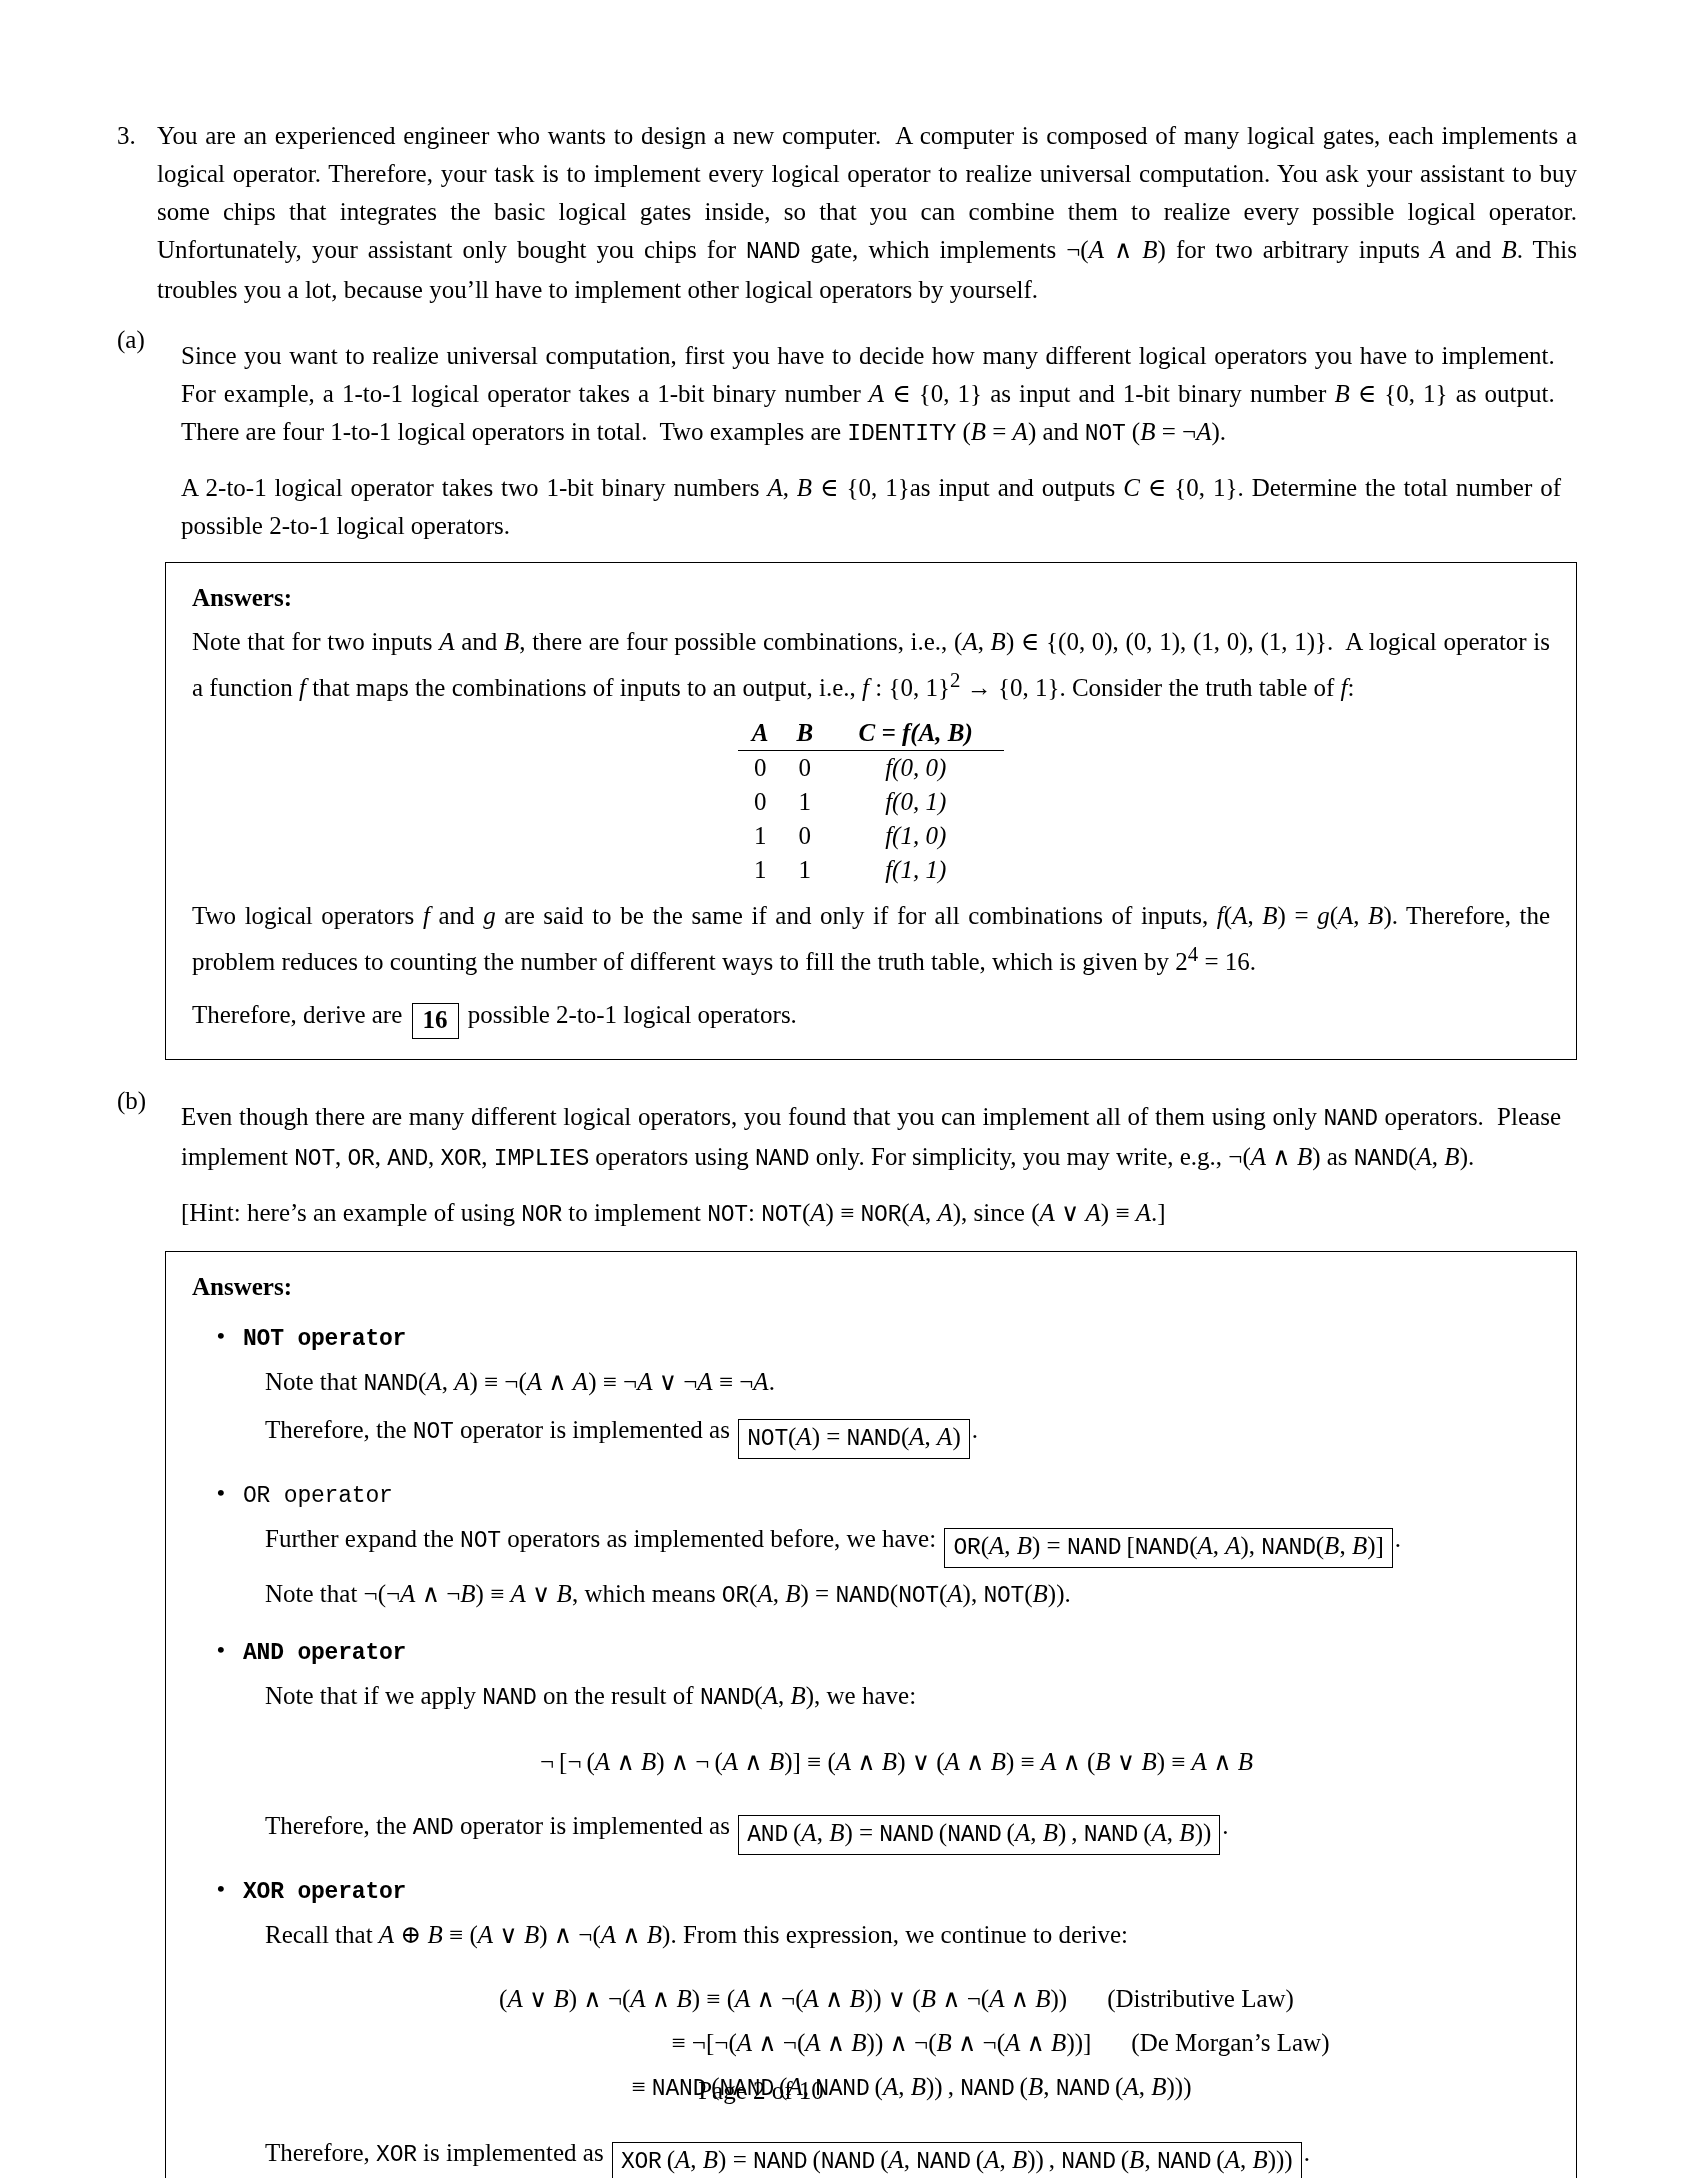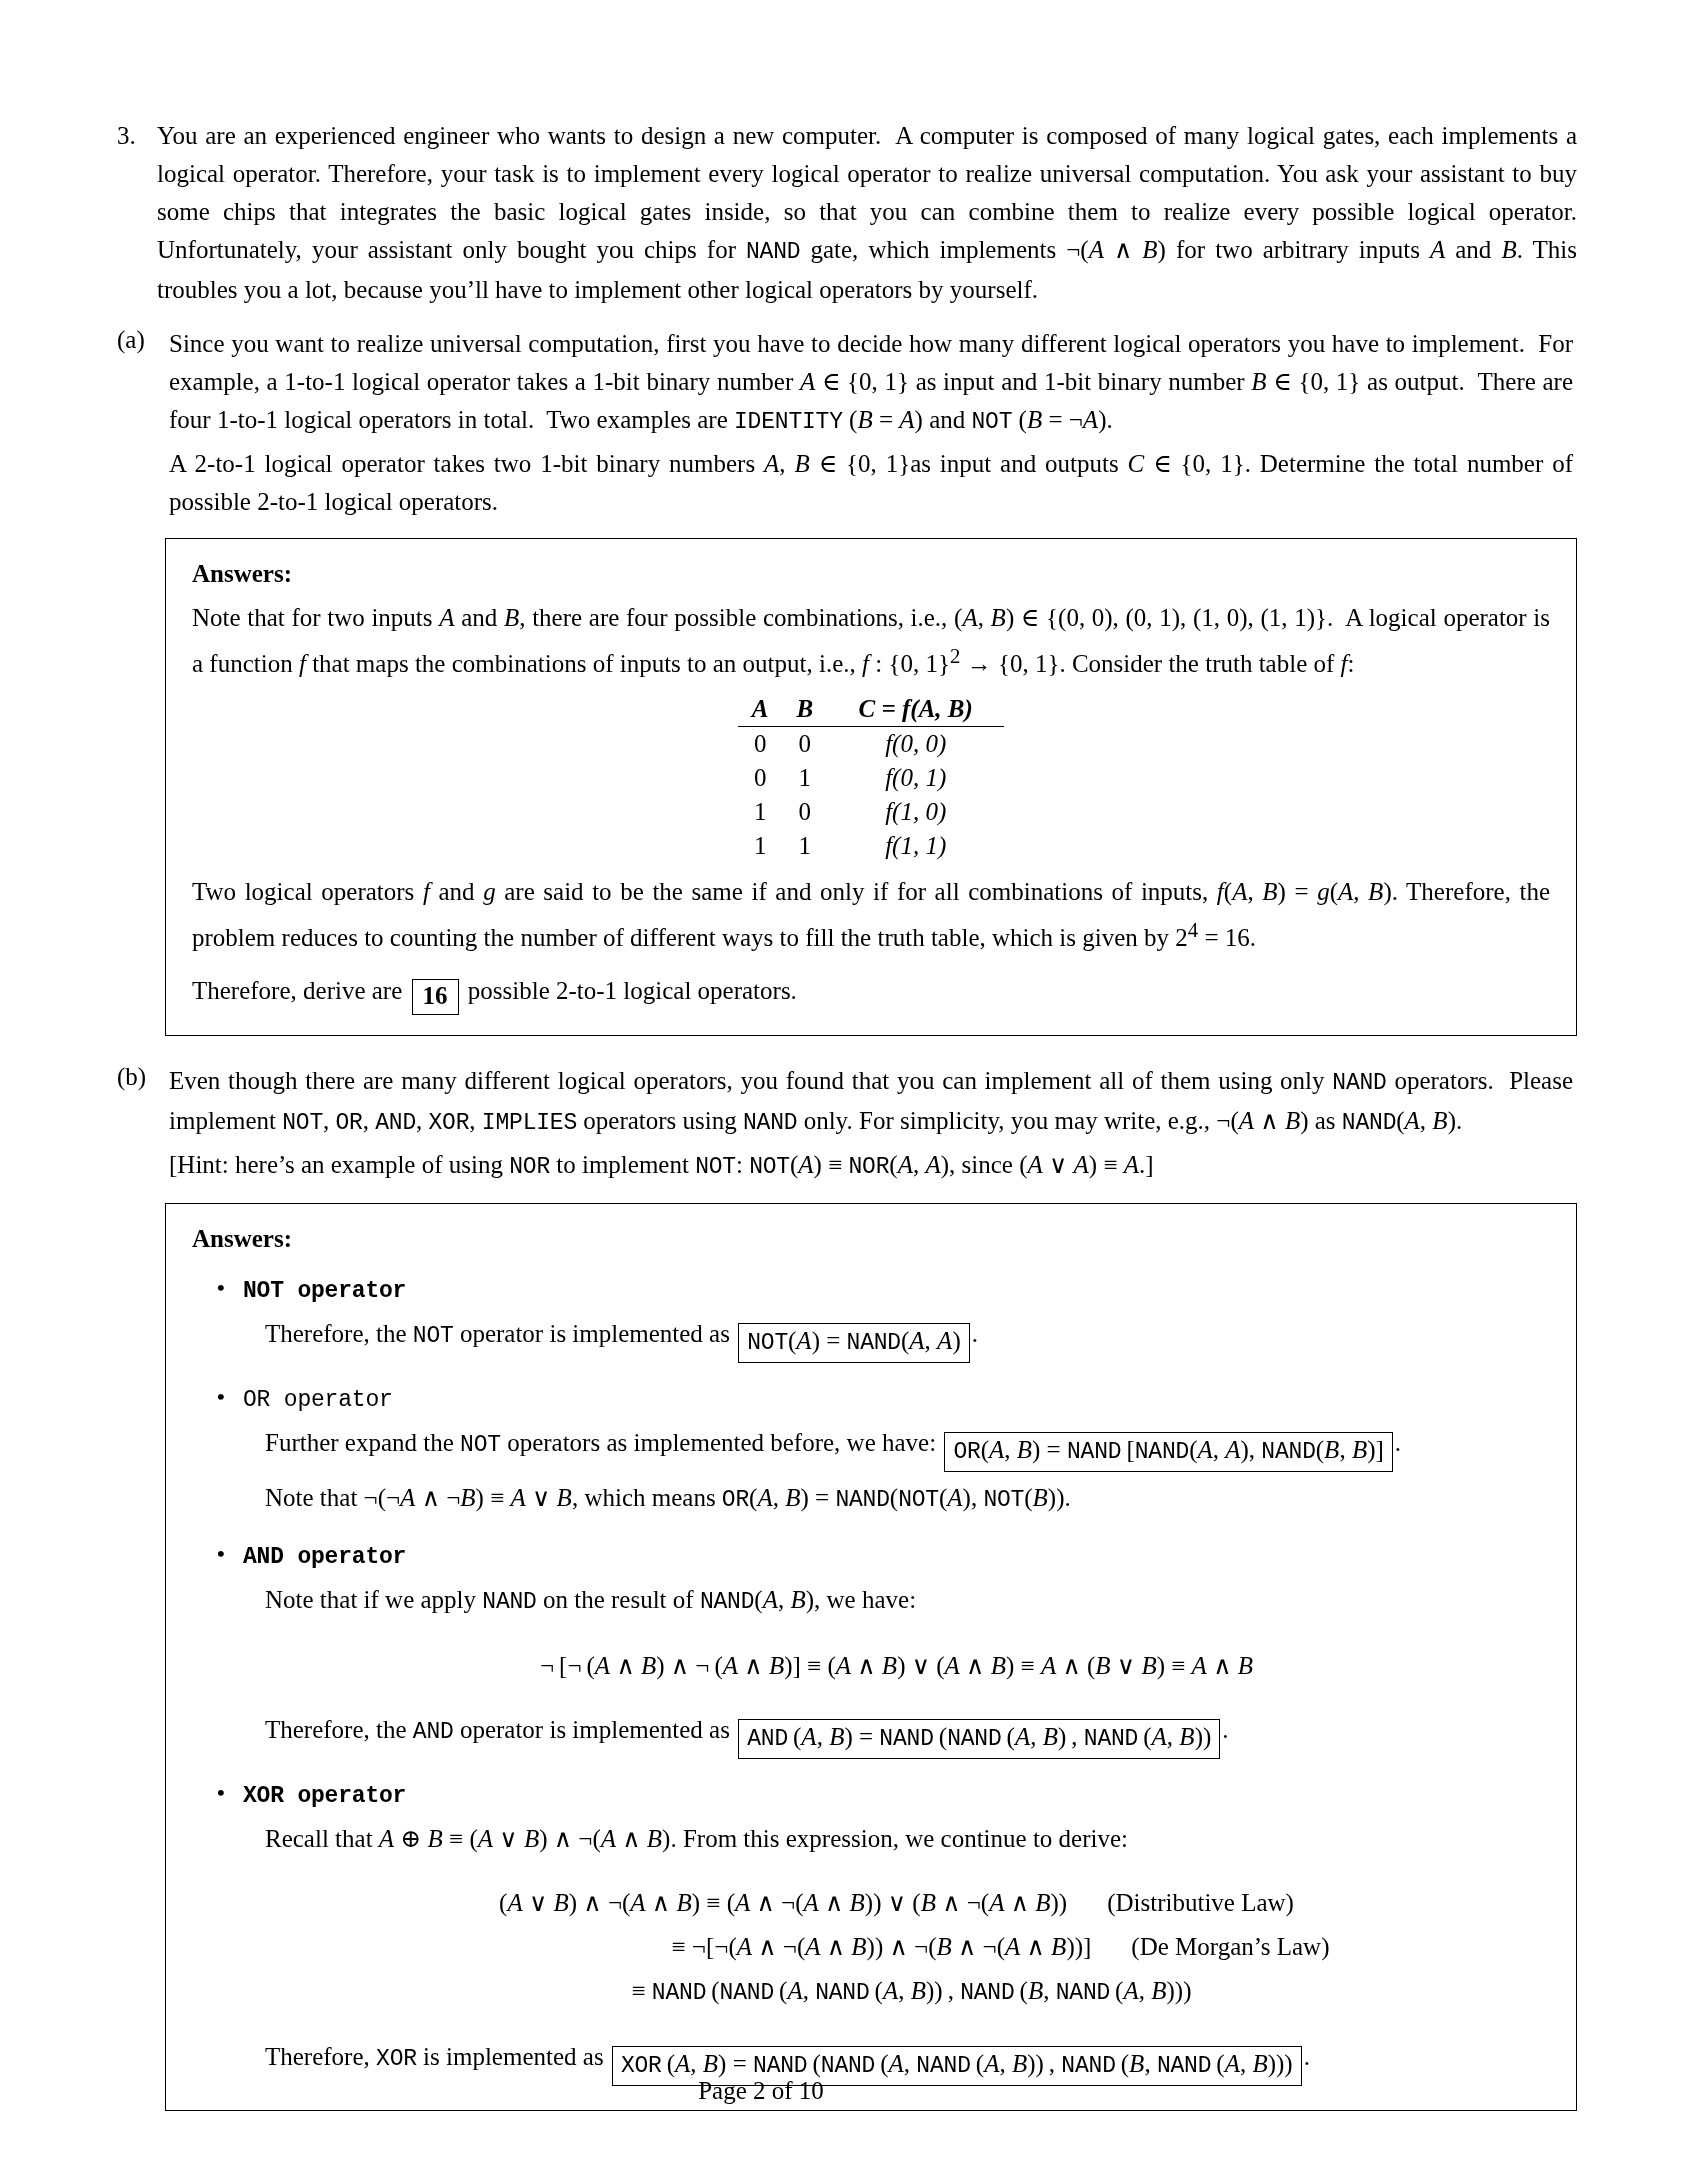--- a/index.html
+++ b/index.html
@@ -60,21 +60,21 @@
     margin-top: 12px;
   }
   .part-label {
     width: 48px;
     flex: 0 0 48px;
     font-size: 25px;
     line-height: 38px;
     text-align: left;
   }
   .part-body { flex: 1 1 auto; }
-  .para { margin: 4px; }
+  .para { margin: 16px; }
   .para + .para { margin-top: 2px; }
 
   
   .answerbox {
     border: 1.6px solid #000;
     margin-top: 17px;
     padding: 18px 26px 20px 26px;
     box-sizing: border-box;
   }
   .answers-head {
@@ -300,20 +300,25 @@
         <div class="answerbox">
           <div class="answers-head">Answers:</div>
 
           <ul class="oplist">
 
             <li>
               <div class="bullet-head">
                 <span class="mono" style="font-weight:bold;">NOT operator</span>
               </div>
               <div class="op-line">
+                Note that <span class="mono">NAND</span>(<span class="mi">A</span>, <span class="mi">A</span>) ≡
+                ¬(<span class="mi">A</span> ∧ <span class="mi">A</span>) ≡
+                ¬<span class="mi">A</span> ∨ ¬<span class="mi">A</span> ≡ ¬<span class="mi">A</span>.
+              </div>
+              <div class="op-line">
                 Therefore, the <span class="mono">NOT</span> operator is implemented as
                 <span class="inlinebox">
                   <span class="mono">NOT</span>(<span class="mi">A</span>) = <span class="mono">NAND</span>(<span class="mi">A</span>, <span class="mi">A</span>)
                 </span>.
               </div>
             </li>
 
             <li>
               <div class="bullet-head">
                 <span class="mono" style="font-weight:normal;">OR operator</span>

